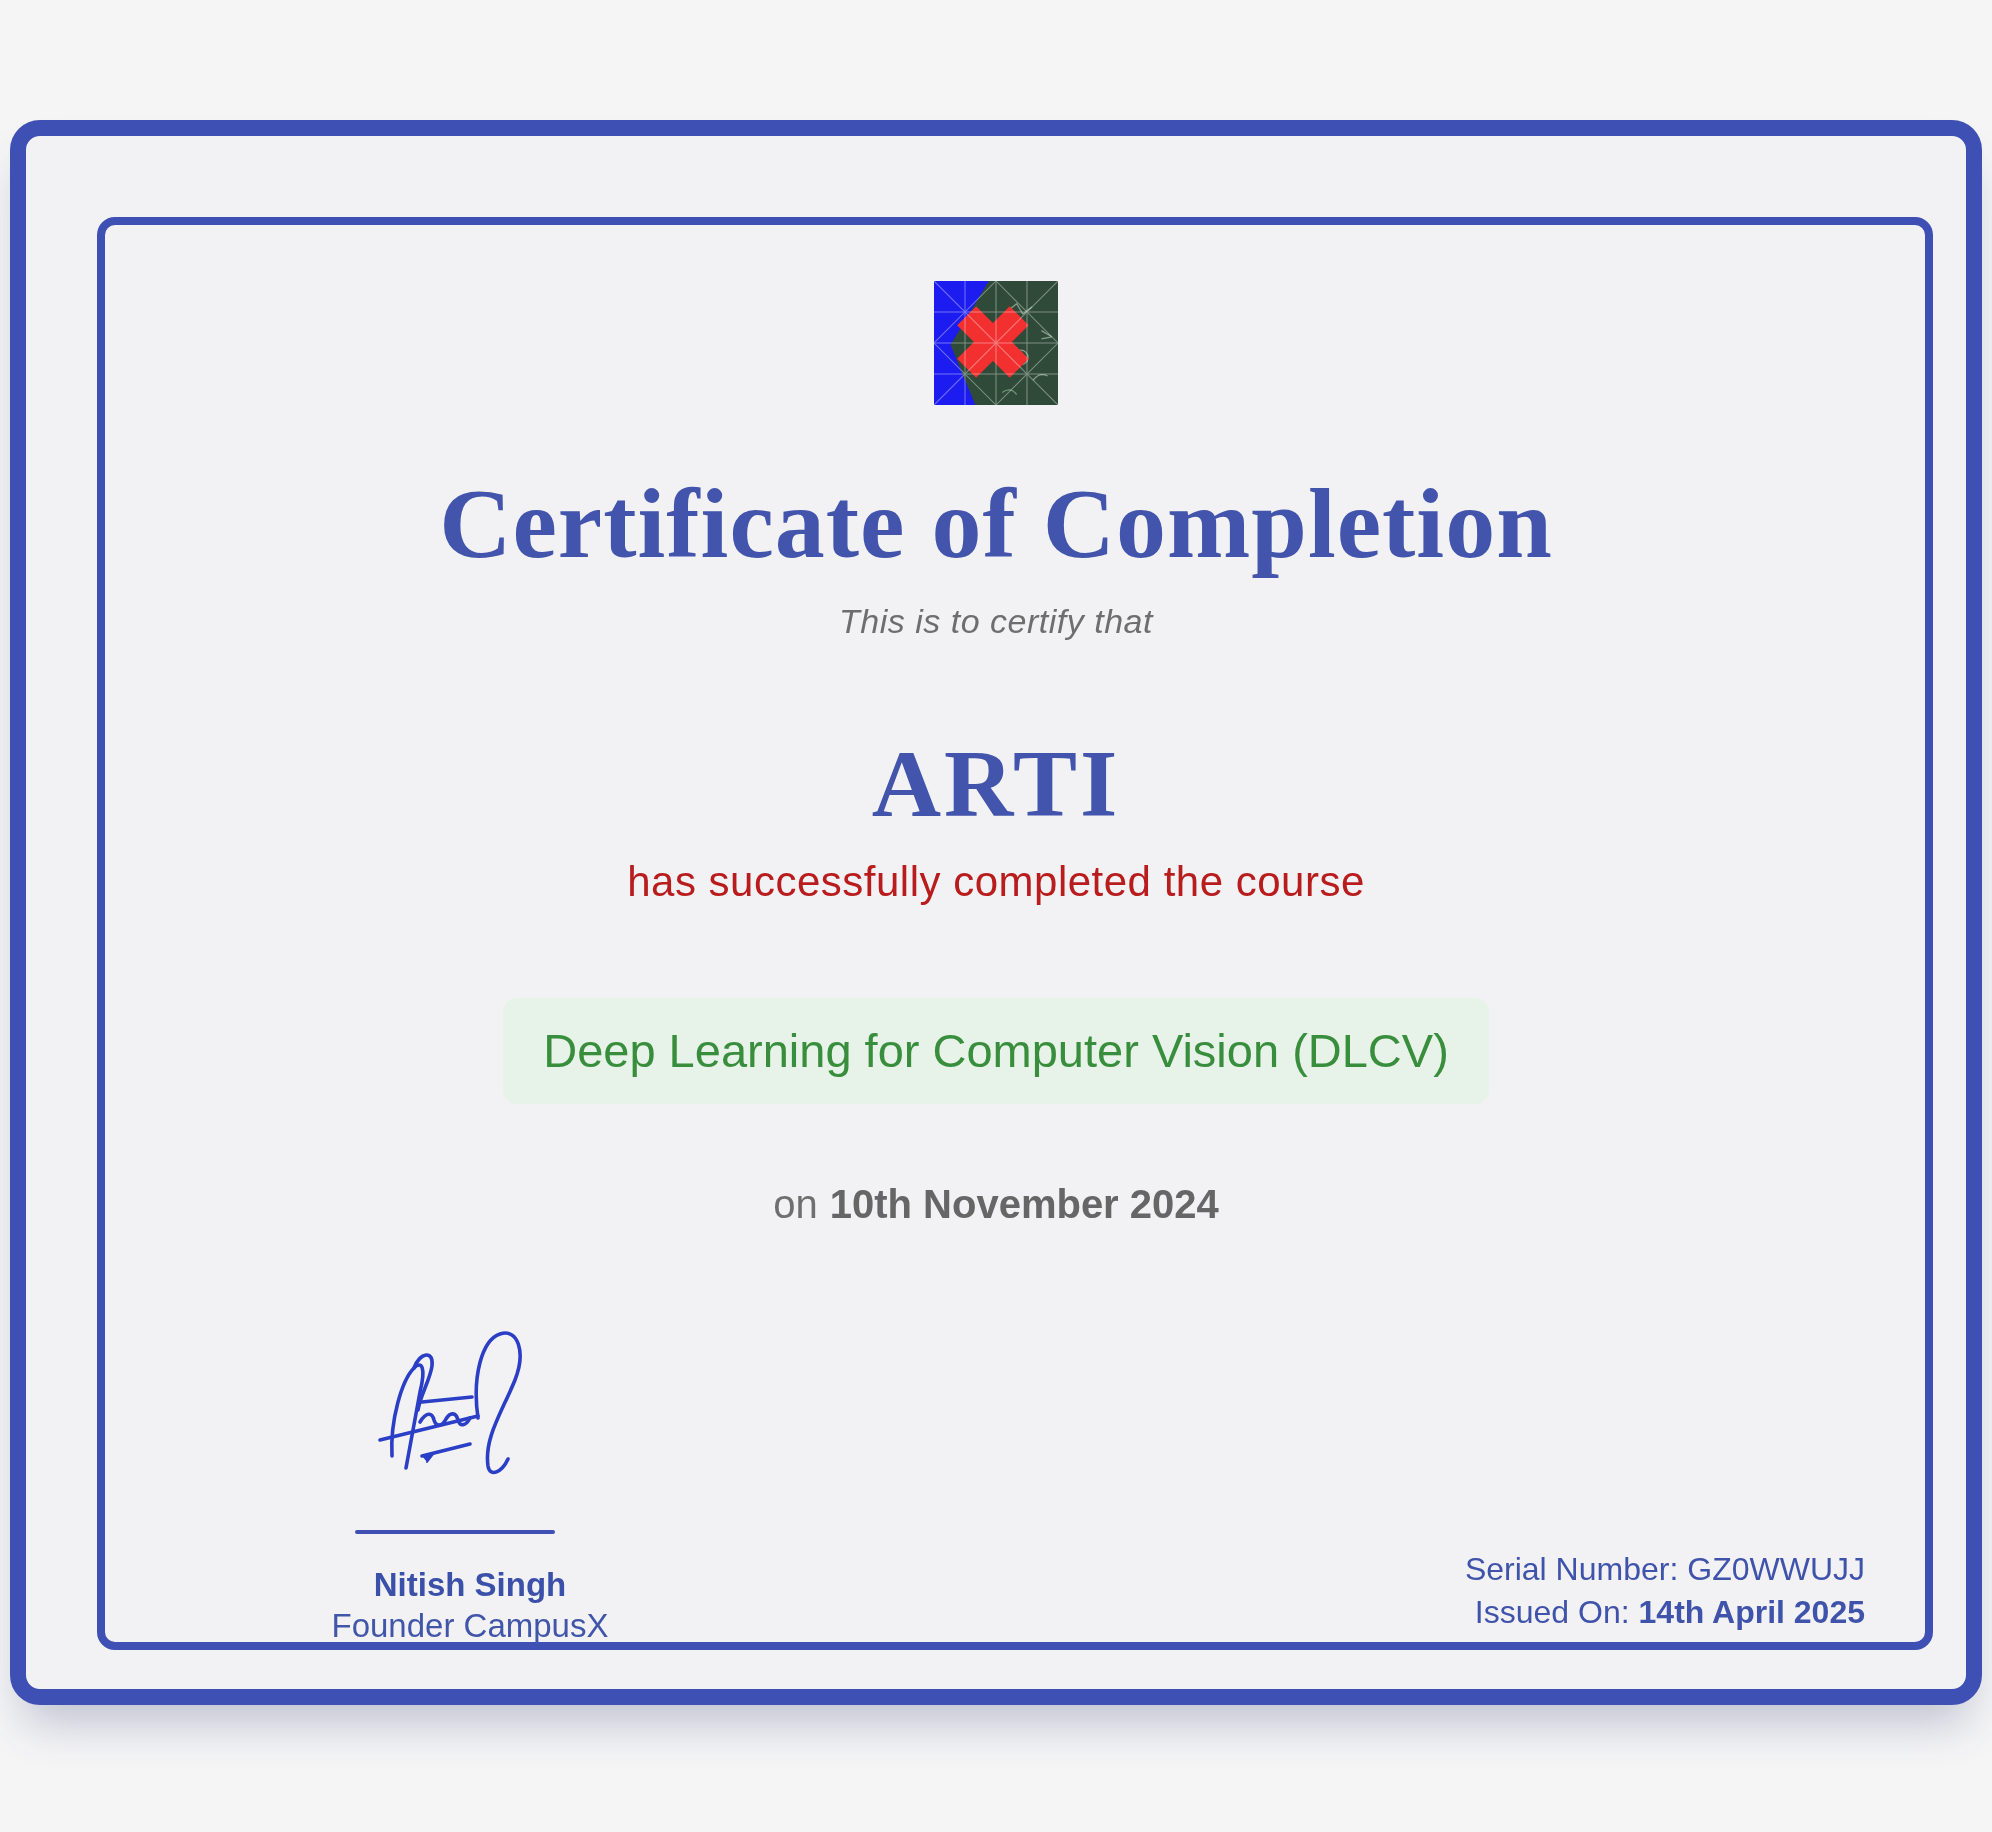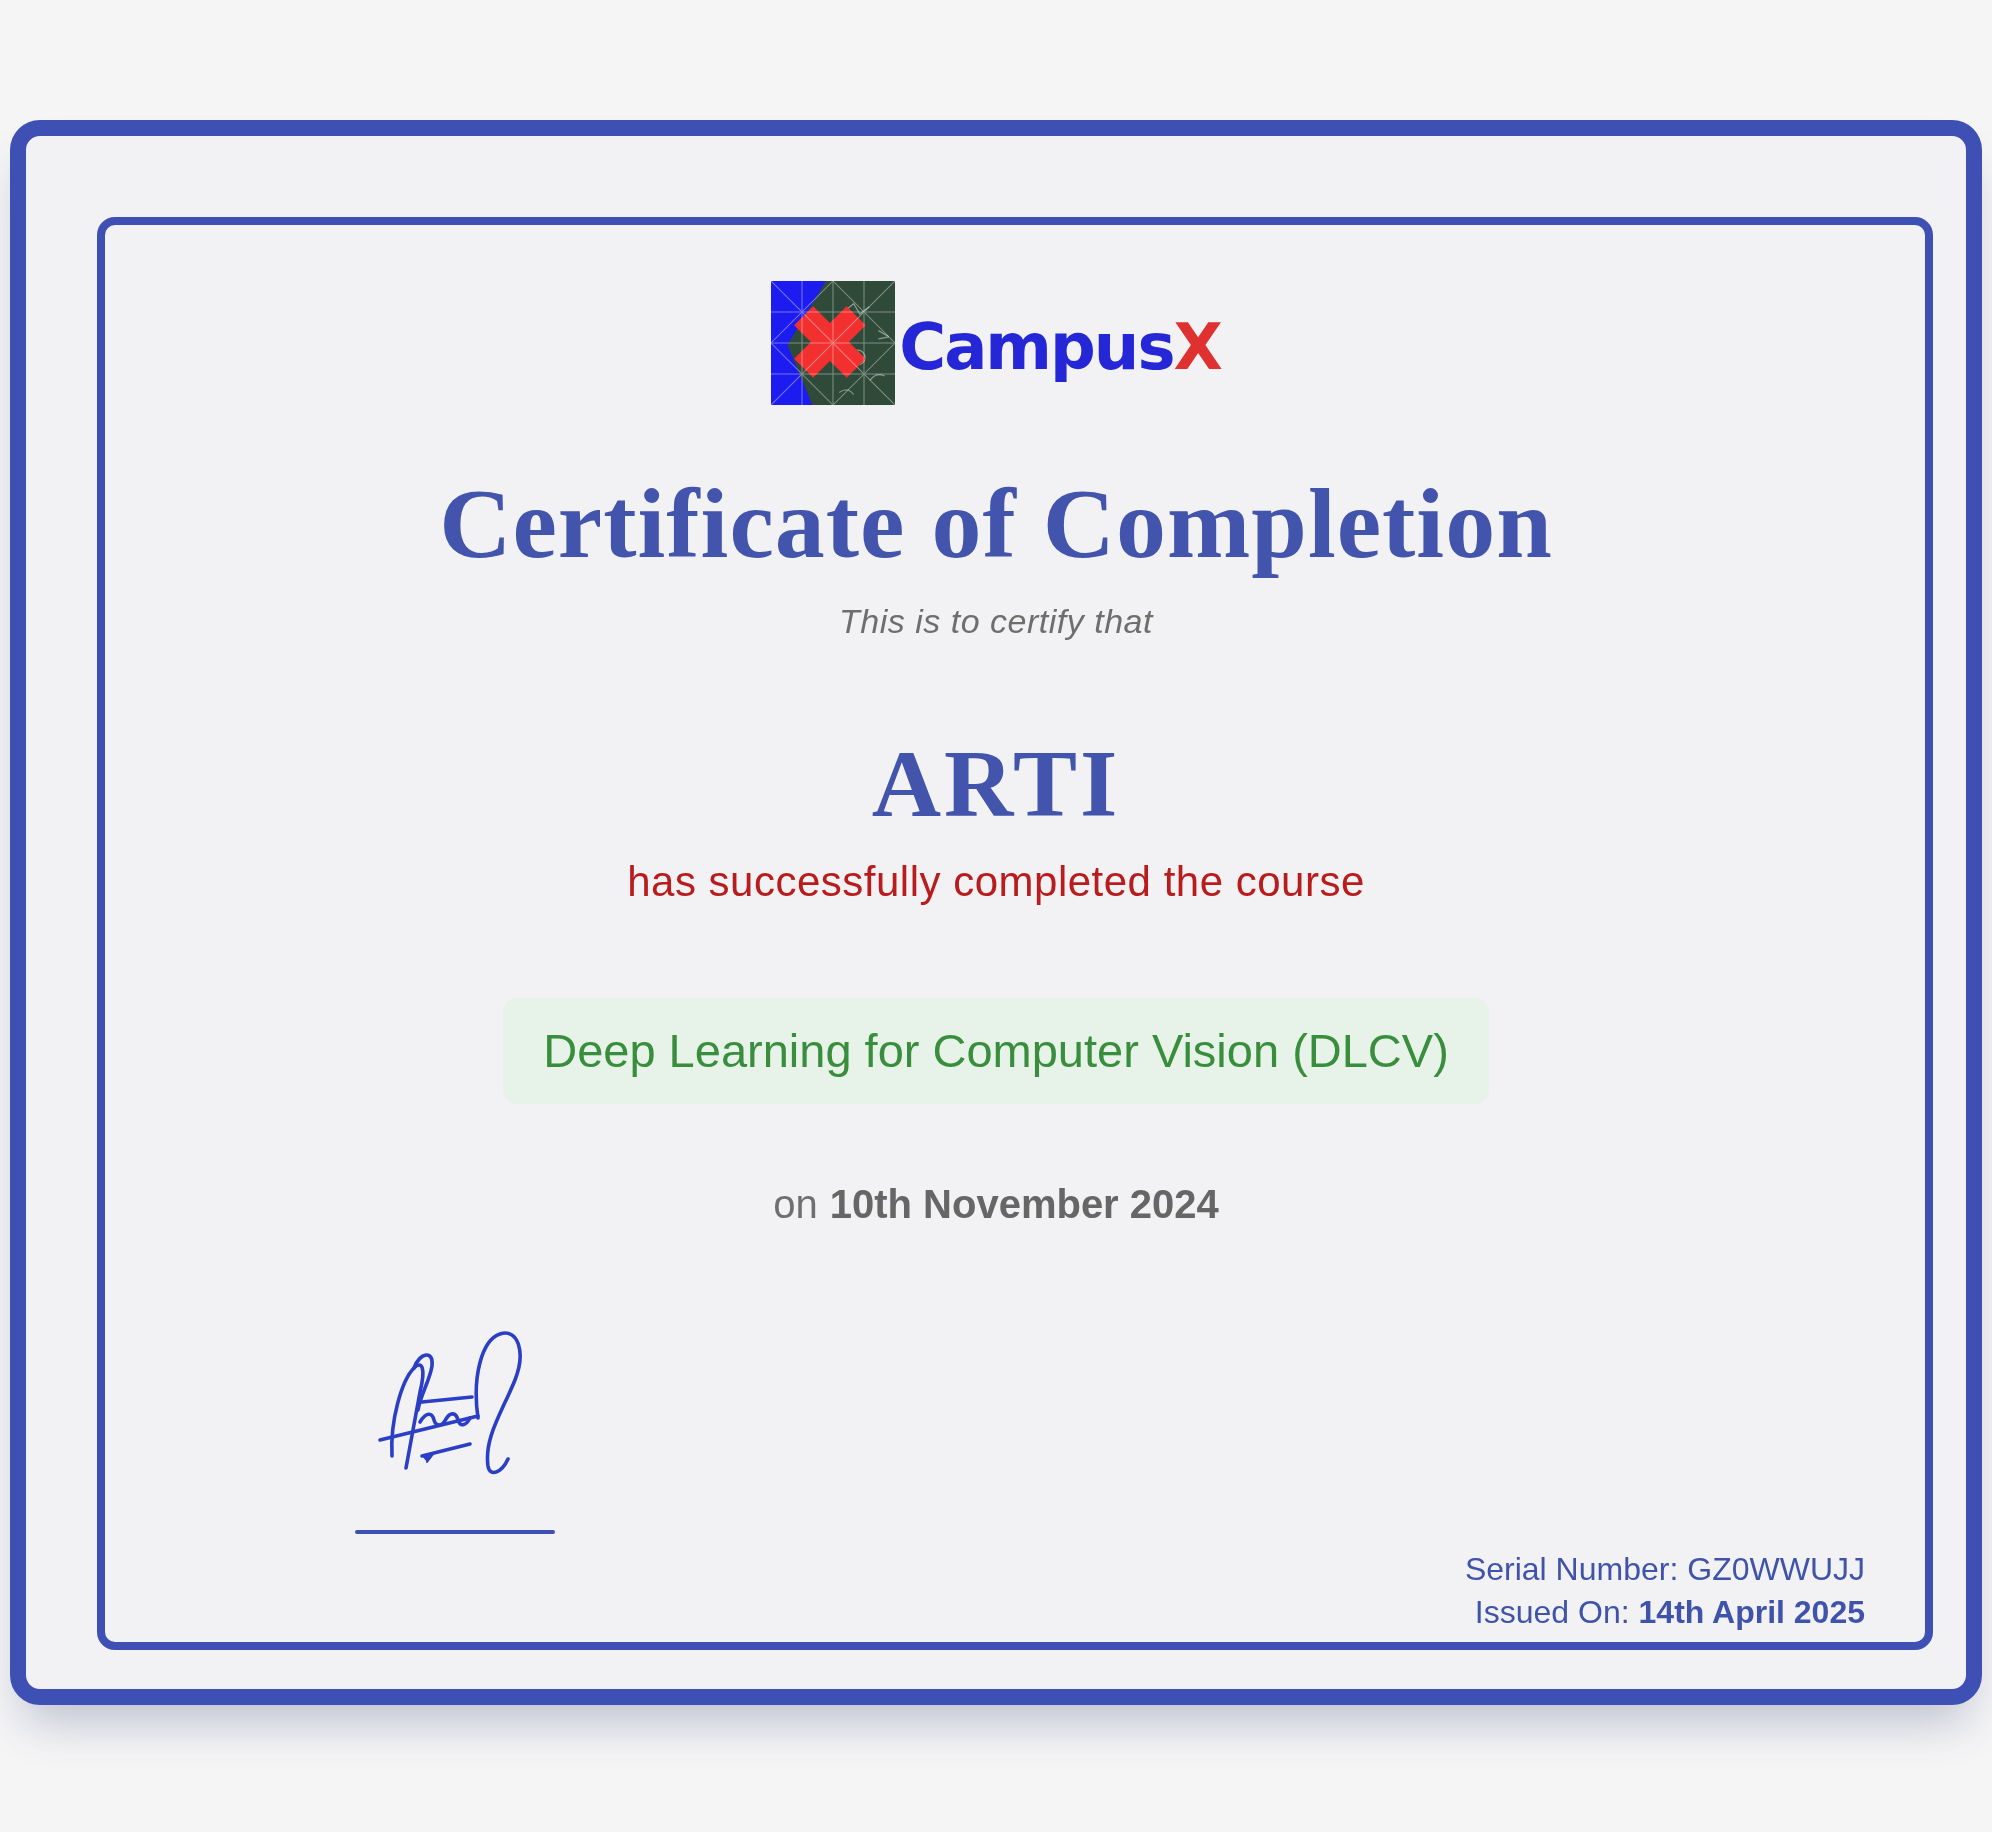--- a/index.html
+++ b/index.html
@@ -121,23 +121,20 @@
         <line x1="0" y1="60" x2="120" y2="60"></line>
         <line x1="0" y1="90" x2="120" y2="90"></line>
         <line x1="0" y1="0" x2="120" y2="120"></line>
         <line x1="0" y1="120" x2="120" y2="0"></line>
         <line x1="0" y1="60" x2="60" y2="0"></line>
         <line x1="60" y1="120" x2="120" y2="60"></line>
         <line x1="60" y1="0" x2="120" y2="60"></line>
         <line x1="0" y1="60" x2="60" y2="120"></line>
       </g>
     </svg>
-    <div class="wordmark">
-      <span class="prefix">Campus</span><span class="suffix">X</span>
-    </div>
   </div>
 
   <div class="title">Certificate of Completion</div>
   <div class="certify">This is to certify that</div>
   <div class="recipient">ARTI</div>
   <div class="completed">has successfully completed the course</div>
 
   <div class="course-wrap">
     <div class="course-box">Deep Learning for Computer Vision (DLCV)</div>
   </div>
@@ -152,20 +149,24 @@
       <path d="M56,50 C62,34 76,32 74,48 C72,62 62,78 60,92"></path>
       <path d="M62,104 C68,94 74,94 76,102 C78,109 84,109 88,101 C92,94 98,94 100,102 C102,109 108,108 112,100"></path>
       <path d="M64,84 L114,79"></path>
       <path d="M120,100 C114,58 124,22 142,16 C160,10 168,34 157,62 C144,94 126,120 130,148 C132,160 144,154 150,141"></path>
       <path d="M22,122 C62,112 92,105 120,98"></path>
       <path d="M64,138 L112,126"></path>
       <path d="M64,138 l12,-3 -7,9" fill="#2b3ec6" stroke-width="2"></path>
     </g>
   </svg>
   <div class="sig-line"></div>
+  <div class="signer">
+    <div class="name">Nitish Singh</div>
+    <div class="role">Founder CampusX</div>
+  </div>
 
   <div class="meta">
     <div>
       <span class="label">Serial Number:</span><span>GZ0WWUJJ</span>
     </div>
     <div>
       <span class="label">Issued On:</span><span class="bold">14th April 2025</span>
     </div>
   </div>
 </div>

